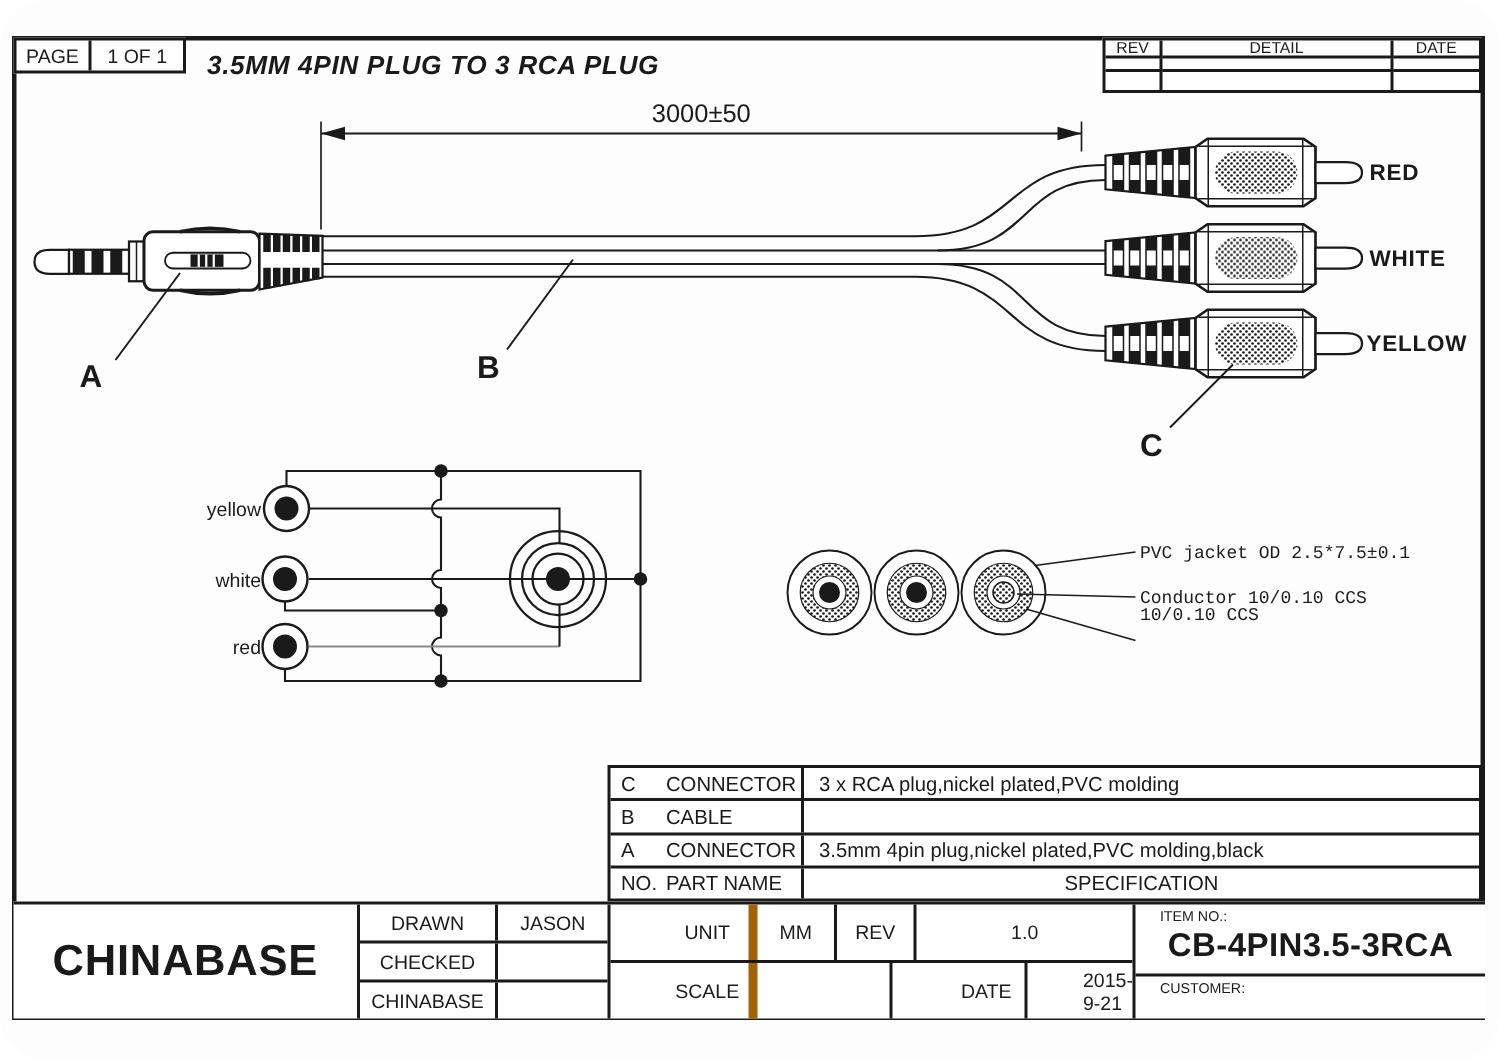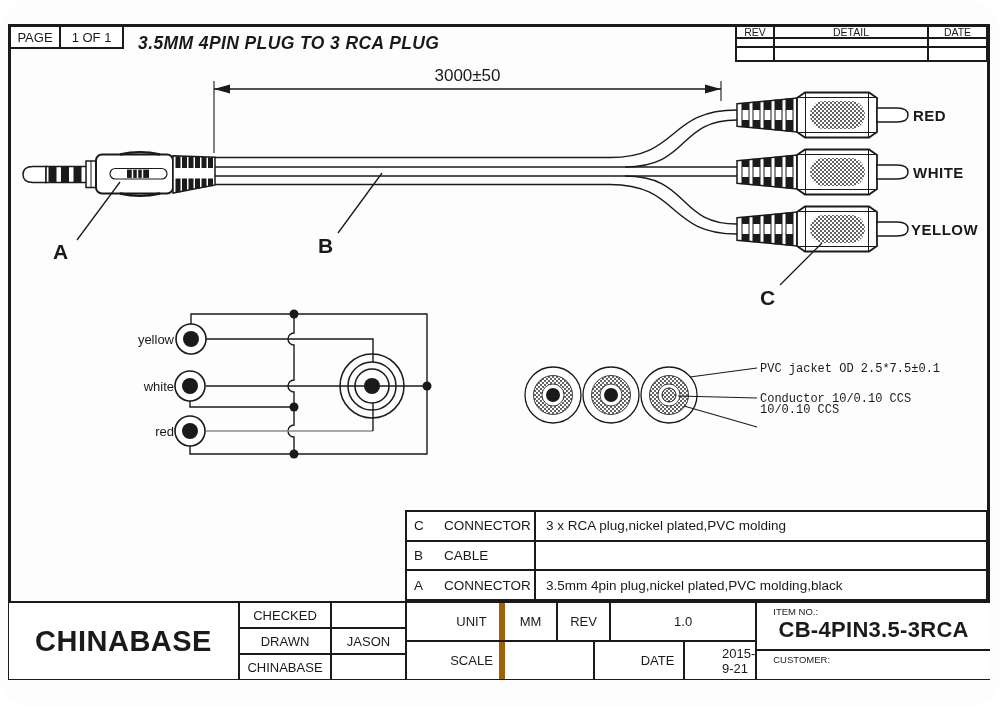--- a/index.html
+++ b/index.html
@@ -272,33 +272,40 @@
         <span>CABLE</span>
       </div>
     </div>
     <div class="spec-row">
       <div class="spec-c1">
         <span class="spec-no">A</span>
         <span>CONNECTOR</span>
       </div>
       <div class="spec-c2">3.5mm 4pin plug,nickel plated,PVC molding,black</div>
     </div>
+    <div class="spec-row">
+      <div class="spec-c1">
+        <span class="spec-no">NO.</span>
+        <span>PART NAME</span>
+      </div>
+      <div class="spec-c2 center">SPECIFICATION</div>
+    </div>
   </div>
 
   <div class="abs title-block">
     <div class="tb-company">CHINABASE</div>
 
     <div class="tb-sign">
+      <div class="tb-sign-row">
+        <div class="tb-sign-label">DRAWN</div>
+        <div class="tb-sign-val">JASON</div>
+      </div>
       <div class="tb-sign-row">
         <div class="tb-sign-label">CHECKED</div>
         <div class="tb-sign-val"></div>
-      </div>
-      <div class="tb-sign-row">
-        <div class="tb-sign-label">DRAWN</div>
-        <div class="tb-sign-val">JASON</div>
       </div>
       <div class="tb-sign-row">
         <div class="tb-sign-label">CHINABASE</div>
         <div class="tb-sign-val"></div>
       </div>
     </div>
 
     <div class="tb-mid">
       <div class="tb-mid-row">
         <div class="mcell m1">UNIT</div>

